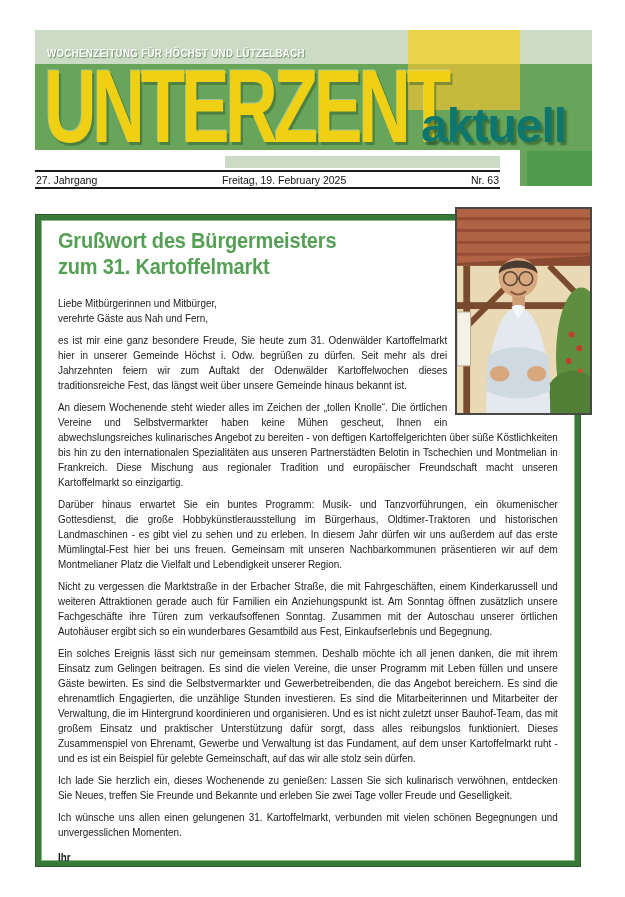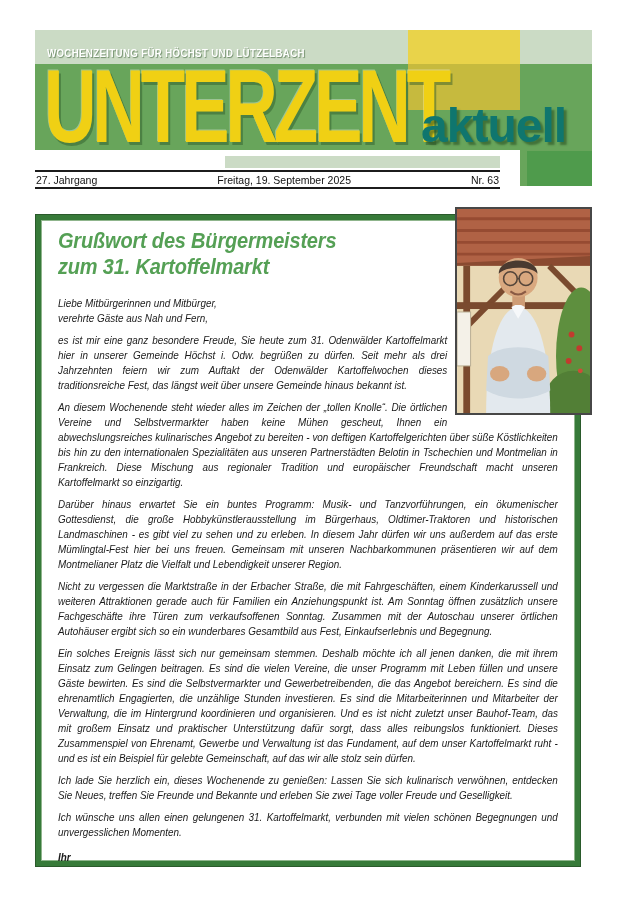--- a/index.html
+++ b/index.html
@@ -39,21 +39,21 @@
     border-top:2px solid #1c1c1c;border-bottom:2px solid #1c1c1c;
     display:flex;align-items:center;justify-content:space-between;
     font-size:10.5px;color:#111;box-sizing:border-box;padding:0 1px;
   }
 
   
   .article-box{
     left:36px;top:215px;width:544px;height:651px;box-sizing:border-box;
     border:5px solid #377a39;background:#fff;
     box-shadow:0 0 0 1px #2a5a2b, inset 0 0 0 1px #8fb58c;
-    padding:9px 17px 0 17px;overflow:hidden;font-style:italic;
+    padding:9px 17px 0 17px;overflow:hidden;
   }
   .headline{
     color:#55a055;font-size:21.5px;line-height:25.5px;font-weight:bold;
     letter-spacing:-.2px;transform:scaleX(.93);transform-origin:left top;white-space:nowrap;
   }
   .body-text{
     margin-top:16px;width:556px;transform:scaleX(.899);transform-origin:left top;
     font-size:11px;line-height:15px;color:#1a1a1a;text-align:justify;
   }
   .photo-spacer{float:right;width:123px;height:130px;}
@@ -78,21 +78,21 @@
 <div class="abs mh-yellow"></div>
 <div class="abs mh-olive"></div>
 <div class="abs mh-strip"></div>
 
 <div class="abs mh-tagline">WOCHENZEITUNG FÜR HÖCHST UND LÜTZELBACH</div>
 <div class="abs mh-title">UNTERZENT</div>
 <div class="abs mh-subtitle">aktuell</div>
 
 <div class="abs dateline">
   <span>27. Jahrgang</span>
-  <span>Freitag, 19. September 2025</span>
+  <span>Freitag, 19. February 2025</span>
   <span>Nr. 63</span>
 </div>
 
 <div class="abs photo">
   <svg viewBox="0 0 137 208" preserveAspectRatio="none">
 
     <rect x="0" y="0" width="137" height="58" fill="#b06245"></rect>
     <path d="M0 10 H137 M0 22 H137 M0 34 H137 M0 46 H137" stroke="#964b32" stroke-width="3" fill="none"></path>
     <path d="M0 55 L137 48 L137 58 L0 66 Z" fill="#8a4a30"></path>
 

